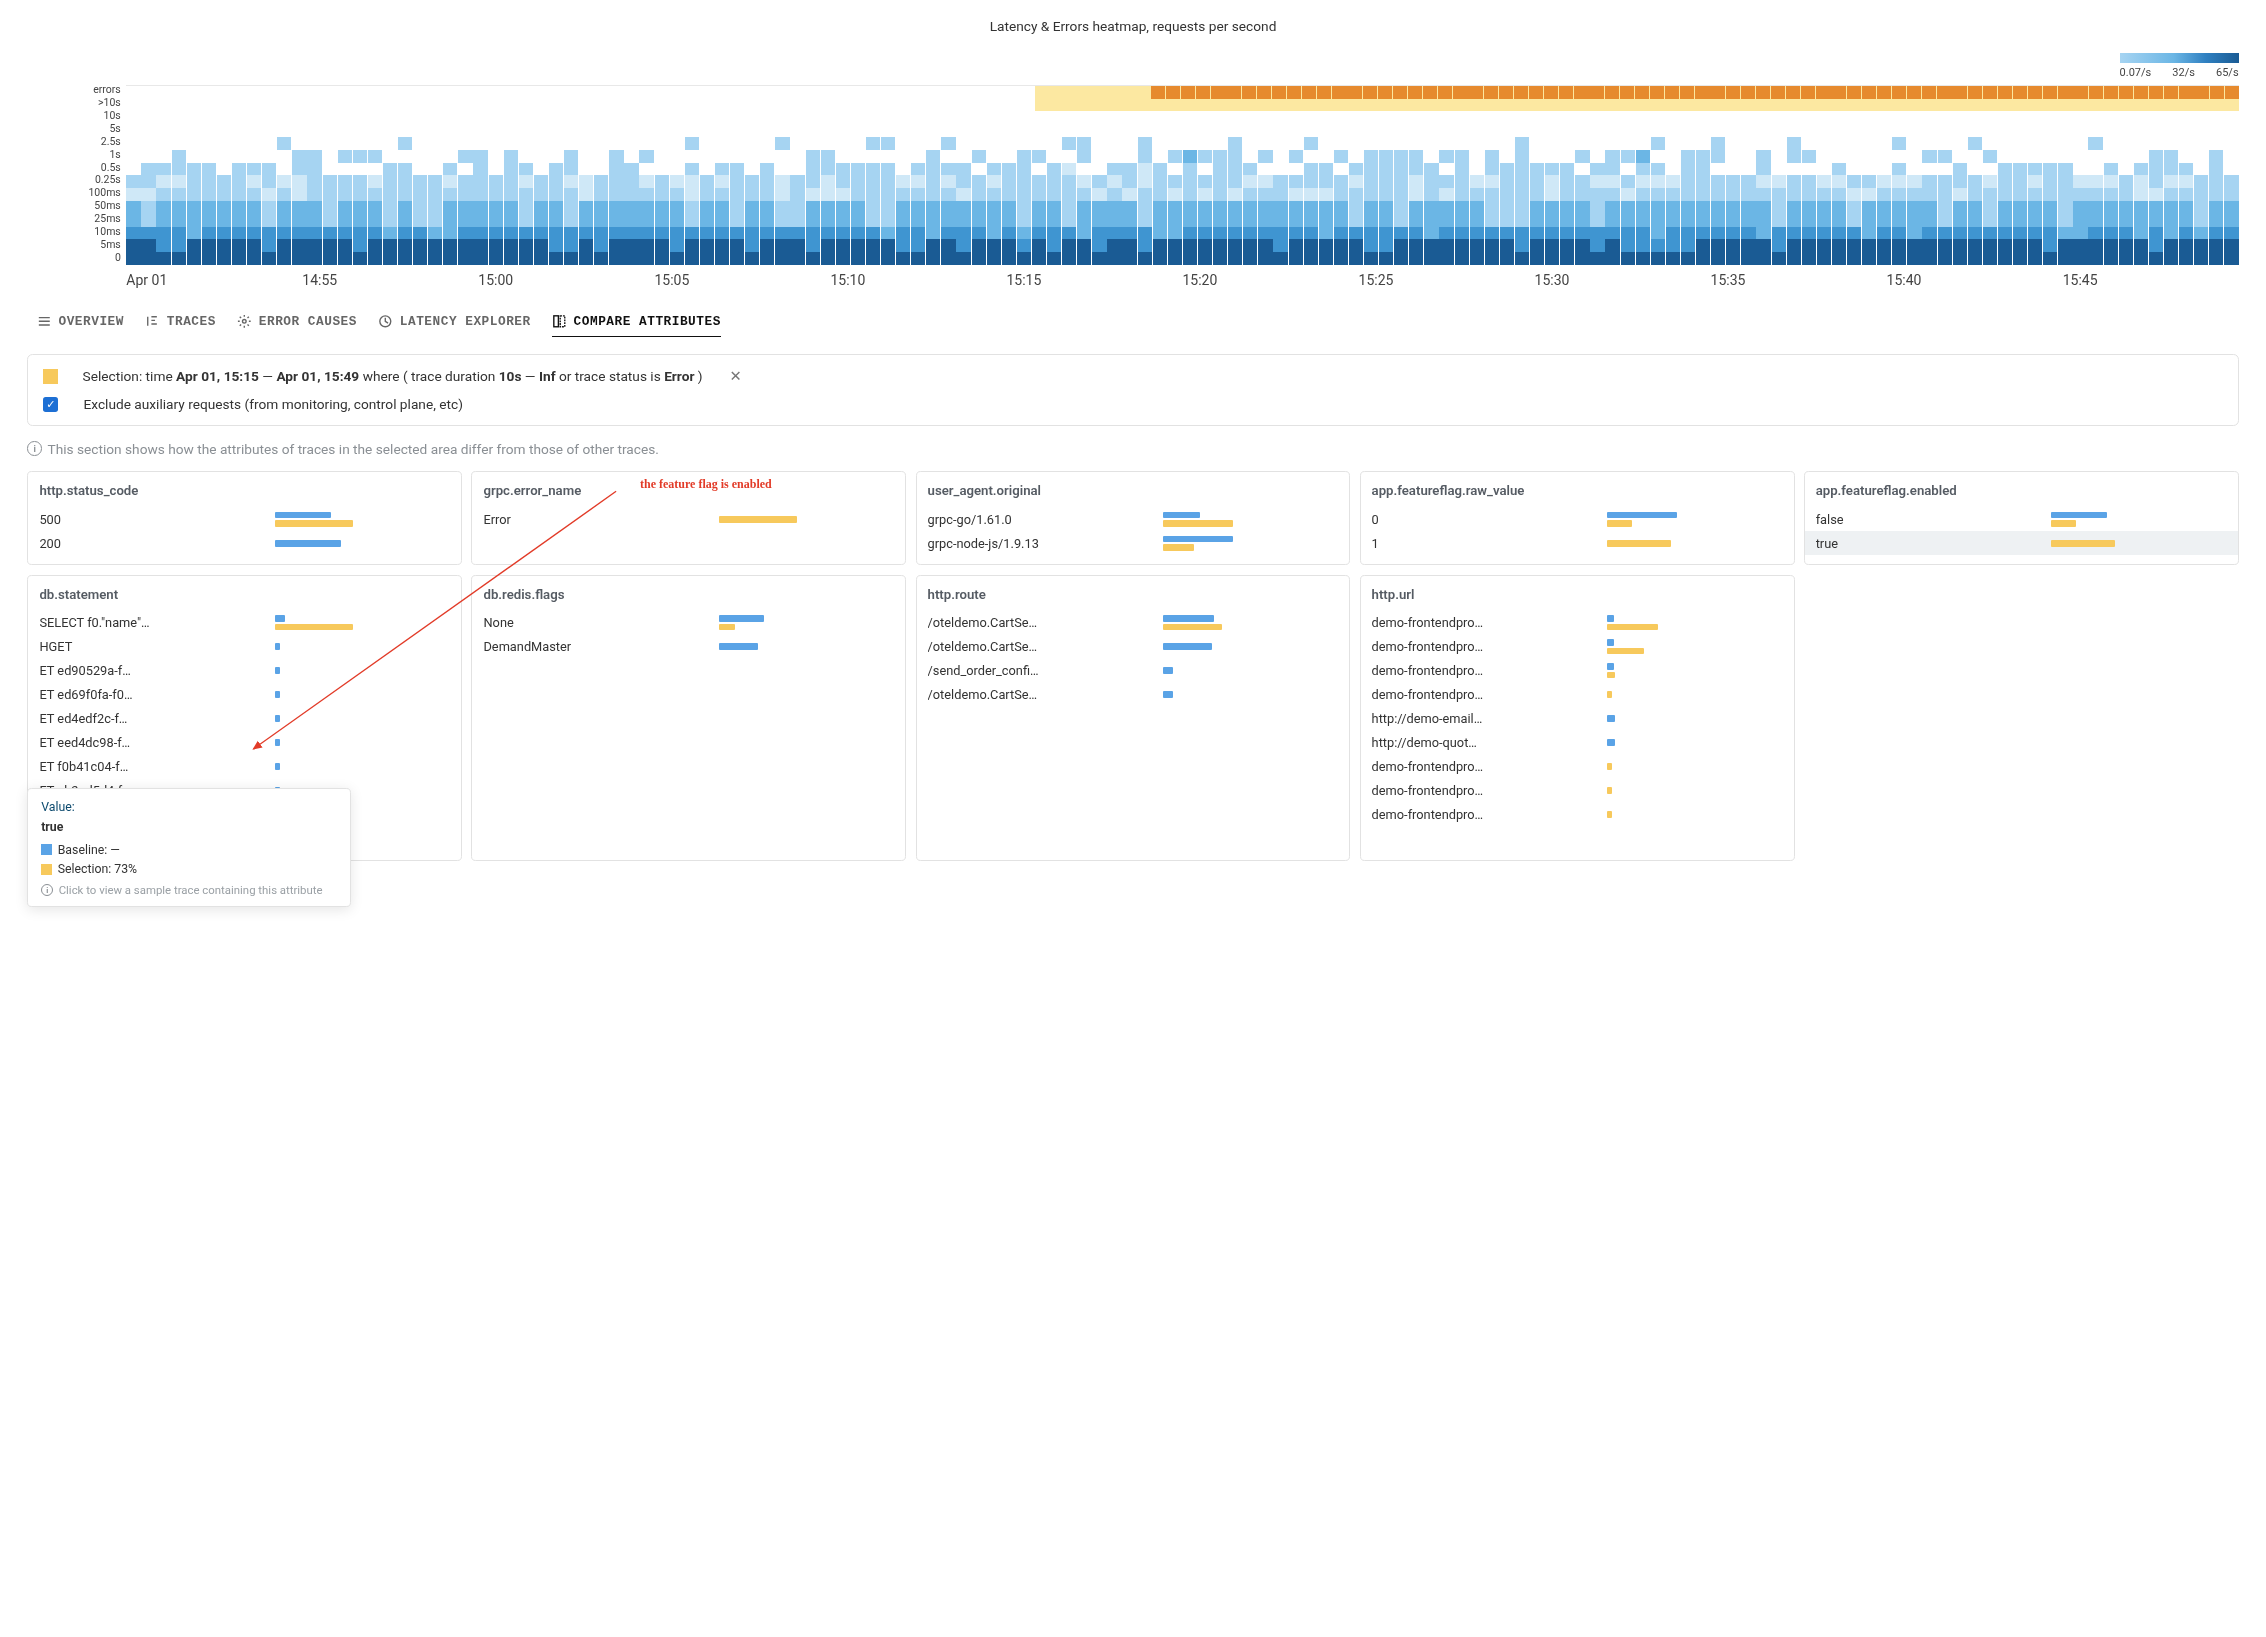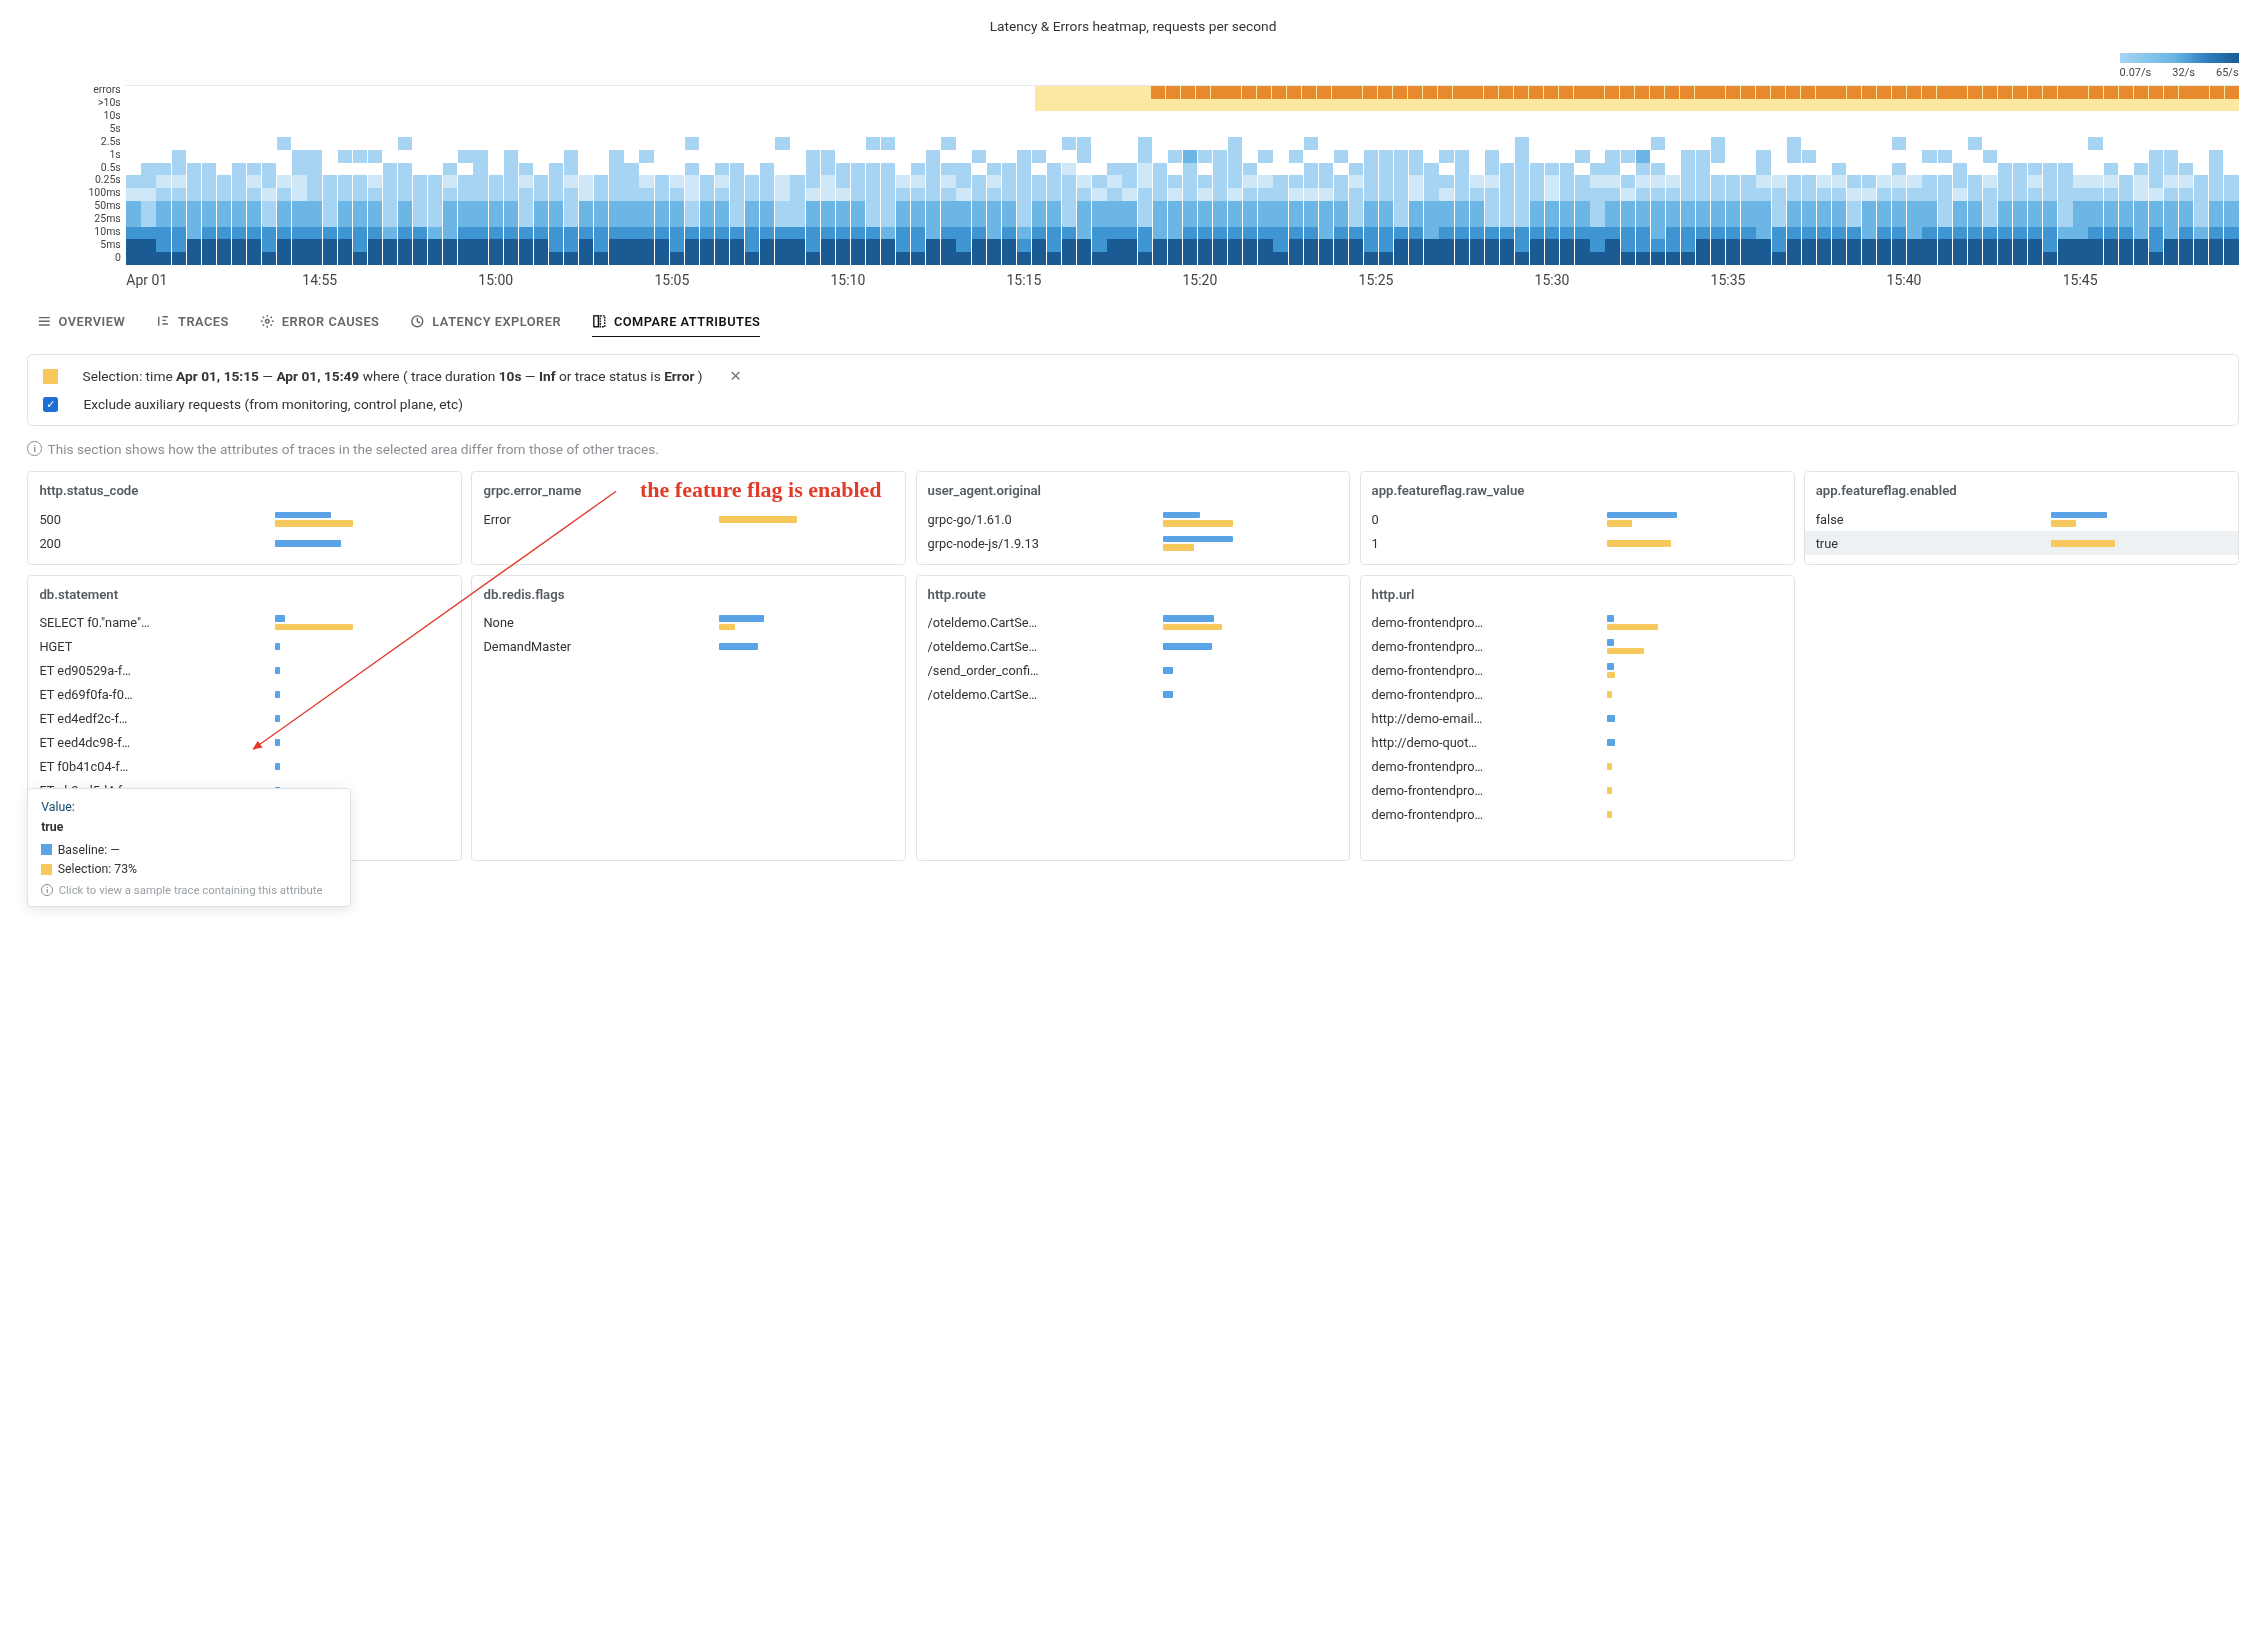--- a/index.html
+++ b/index.html
@@ -114,23 +114,24 @@
     font-size: 14px;
     color: #444;
     margin-top: 7.3px;
     padding-left: 53px;
   }
   .heatmap-xtick { flex:1; }
 
   
   .tabs {
     display: flex;
-    gap: 31px;
+    gap: 21px;
     margin: 25.6px 0 16.4px 18.3px;
     align-items: center;
+    font-family: Liberation Mono, monospace;
   }
   .tab {
     display: flex;
     align-items: center;
     gap: 7.3px;
     font-size: 12.8px;
     font-weight: 600;
     color: #666;
     letter-spacing: 0.5px;
     padding-bottom: 7.3px;
@@ -288,21 +289,21 @@
   .tooltip .tt-hint .info-icon { width:12px;height:12px;font-size:7.8px;border-width:1.1px; }
 
   
   .annotation-text {
     position: absolute;
     left: 640px;
     top: 477px;
     color: #e23b28;
     font-family: Georgia, 'Times New Roman', serif;
     font-weight: 700;
-    font-size: 22px;
+    font-size: 12px;
     z-index: 40;
   }
   .annotation-svg {
     position: absolute;
     left: 246px;
     top: 484px;
     z-index: 39;
     width: 384px;
     height: 274px;
     pointer-events: none;

